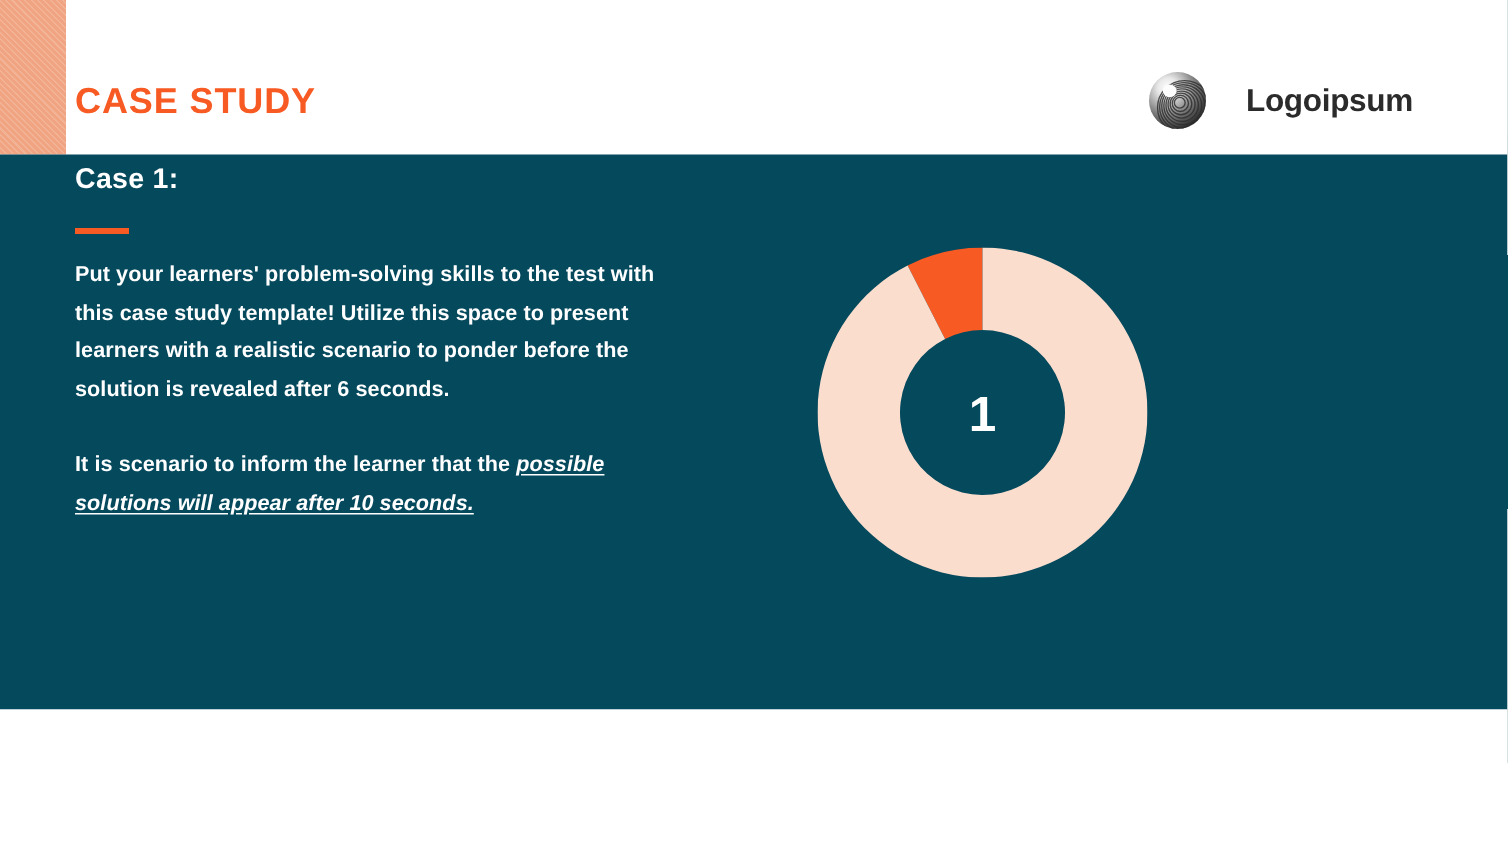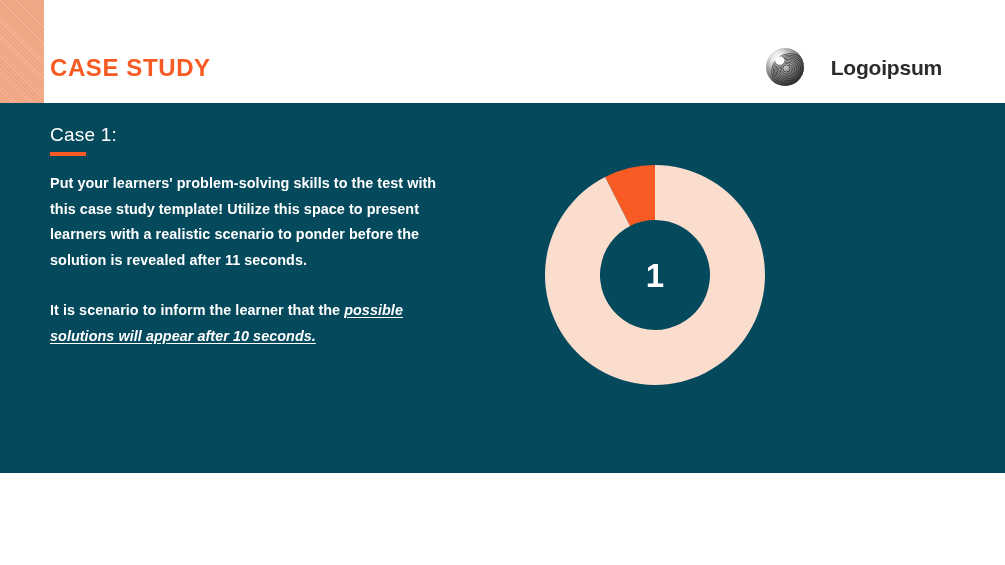--- a/index.html
+++ b/index.html
@@ -85,23 +85,23 @@
     left: 0;
     top: 103px;
     width: 1005px;
     height: 370px;
     background: #05495d;
   }
 
   .case-heading {
     position: absolute;
     left: 50px;
-    top: 22px;
+    top: 7px;
     font-size: 19px;
-    font-weight: normal;
+    font-weight: bold;
     color: #ffffff;
     letter-spacing: 0.2px;
     line-height: 1;
   }
   .case-underline {
     position: absolute;
     left: 50px;
     top: 49px;
     width: 36px;
     height: 4px;
@@ -211,21 +211,21 @@
       <span class="logo-text">Logoipsum</span>
     </div>
   </div>
 
   <div class="panel">
 
     <div class="case-heading">Case 1:</div>
     <div class="case-underline"></div>
 
     <div class="body-copy">
-      <p>Put your learners' problem-solving skills to the test with this case study template! Utilize this space to present learners with a realistic scenario to ponder before the solution is revealed after 11 seconds.</p>
+      <p>Put your learners' problem-solving skills to the test with this case study template! Utilize this space to present learners with a realistic scenario to ponder before the solution is revealed after 6 seconds.</p>
       <div class="para-gap"></div>
       <p><span>It is scenario to inform the learner that the </span><span class="emph">possible solutions will appear after 10 seconds.</span></p>
     </div>
 
     <div class="chart-wrap">
       <svg class="donut-svg" viewBox="0 0 220 220" aria-hidden="true">
         <g id="donut-slices">
             <path d="M 110 0 A 110 110 0 0 0 60.061045028649865 11.989282339279526 L 85.03052251432493 60.99464116963976 A 55 55 0 0 1 110 55 Z" fill="#f75b23"></path>
             <path d="M 60.061045028649865 11.989282339279526 A 110 110 0 1 0 110.00000000000003 0 L 110.00000000000001 55 A 55 55 0 1 1 85.03052251432493 60.99464116963976 Z" fill="#fbddce"></path>
           </g>

